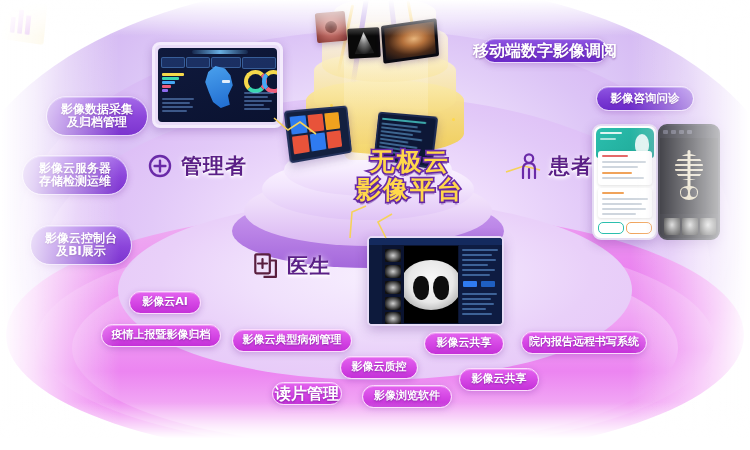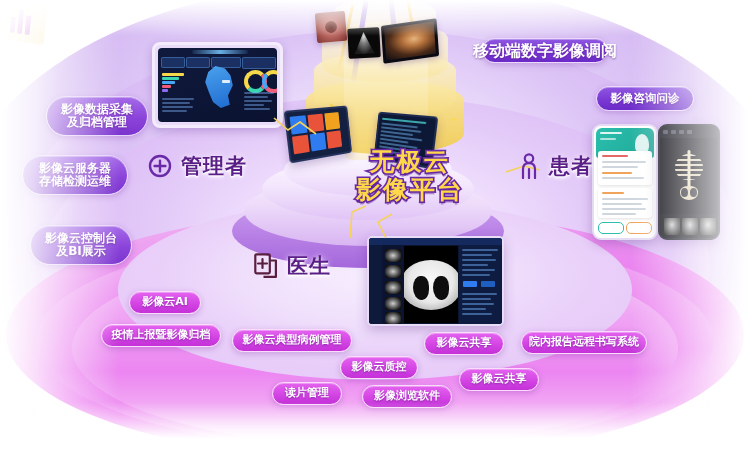--- a/index.html
+++ b/index.html
@@ -489,21 +489,21 @@
 
   <div class="pill m" style="left:101px;top:324px;width:118px;height:21px;font-size:11px;">
     <span>疫情上报暨影像归档</span>
   </div>
 
 
   <div class="pill m" style="left:232px;top:329px;width:118px;height:21px;font-size:11px;">
     <span>影像云典型病例管理</span>
   </div>
 
-  <div class="pill m" style="left:272px;top:382px;width:68px;height:21px;font-size:11px;">
+  <div class="pill m" style="left:272px;top:382px;width:68px;height:21px;font-size:16px;">
     <span>读片管理</span>
   </div>
 
   <div class="pill m" style="left:340px;top:356px;width:76px;height:21px;font-size:11px;">
     <span>影像云质控</span>
   </div>
 
   <div class="pill m" style="left:362px;top:385px;width:88px;height:21px;font-size:11px;">
     <span>影像浏览软件</span>
   </div>

